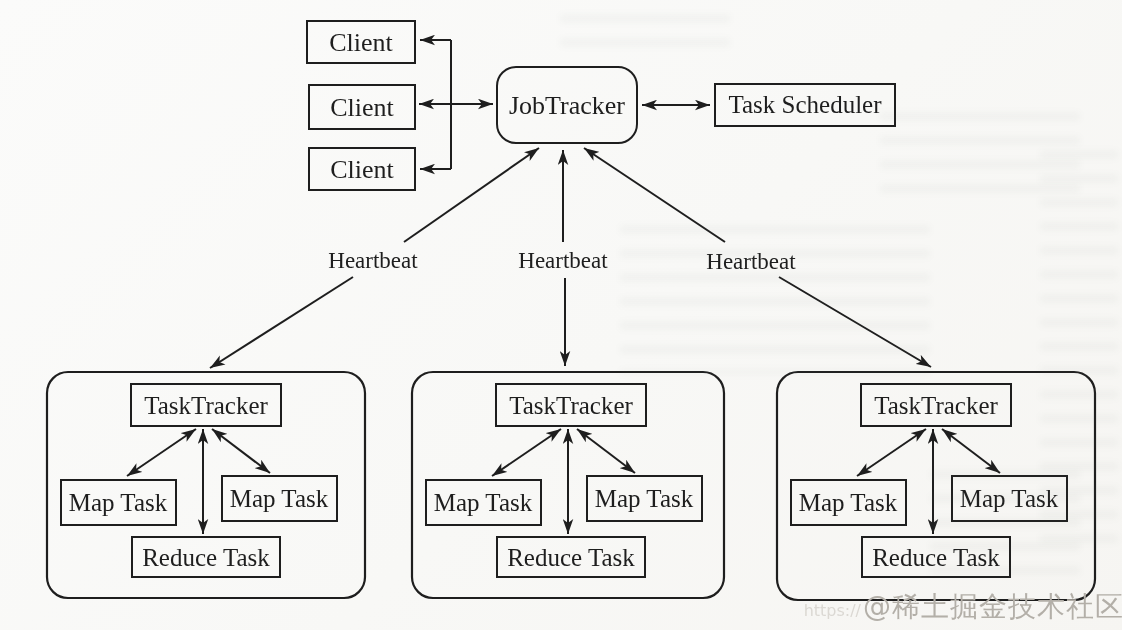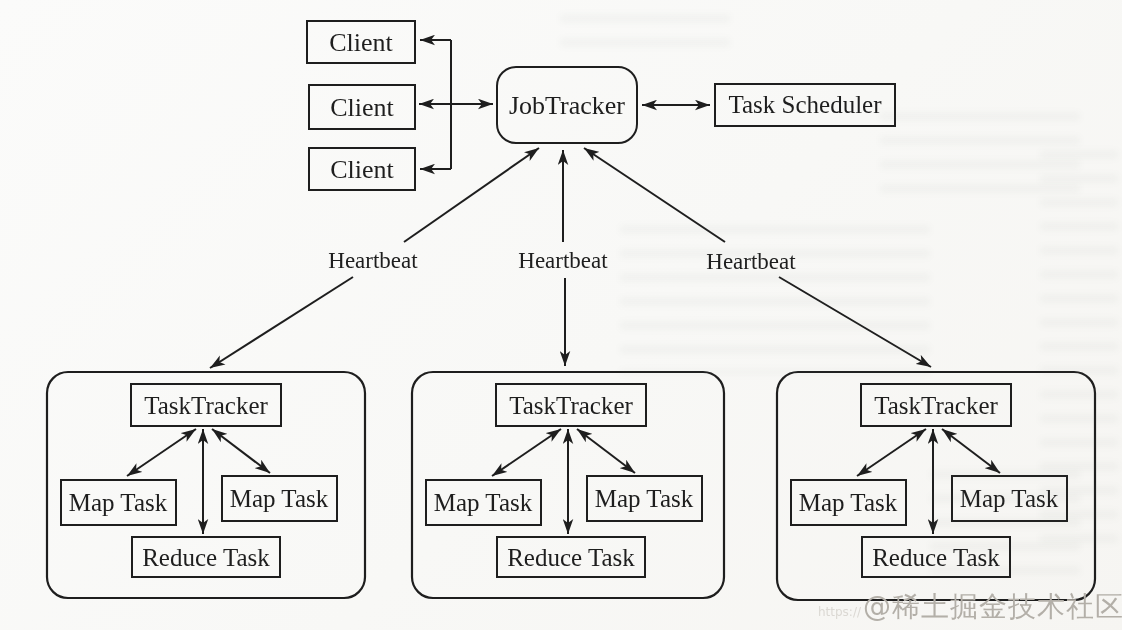--- a/index.html
+++ b/index.html
@@ -26,21 +26,21 @@
     pointer-events:none;
   }
   .watermark{
     position:absolute;
     right:10px;
     bottom:4px;
     font-family:"DejaVu Sans","Liberation Sans",sans-serif;
     white-space:nowrap;
   }
   .watermark .wm-prefix{
-    font-size:12px;
+    font-size:16px;
     color:#dbd8d3;
     margin-right:2px;
   }
   .watermark .wm-text{
     font-size:28px;
     color:#b3afa8;
     letter-spacing:1px;
   }
 </style>
 </head>

